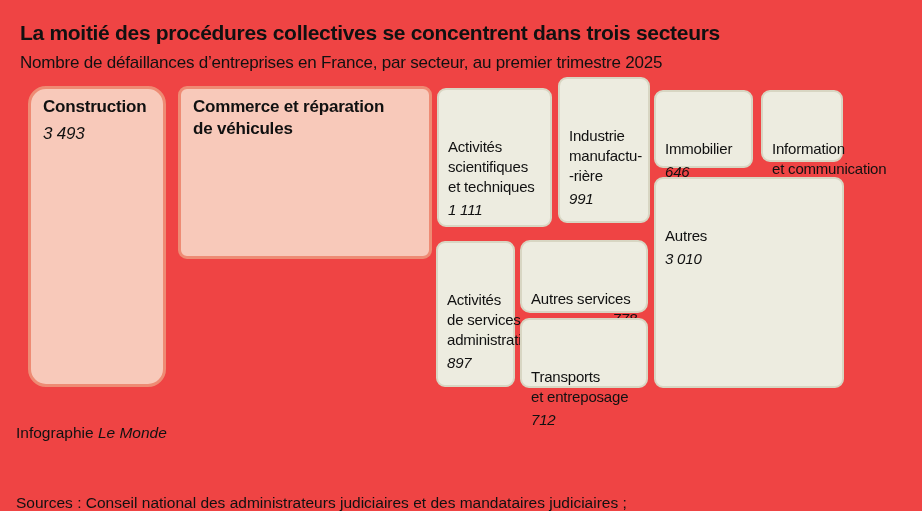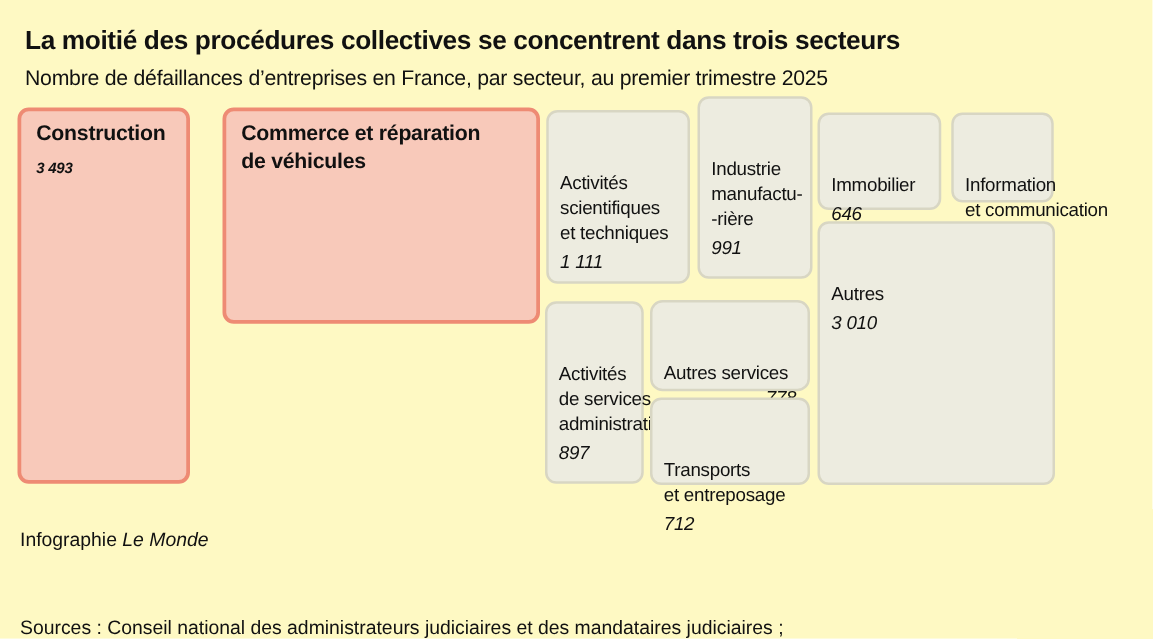--- a/index.html
+++ b/index.html
@@ -1,20 +1,20 @@
 <!DOCTYPE html>
 <html><head>
 <meta charset="utf-8">
 <style>
   html, body { margin: 0; padding: 0; background: #ffffff; }
   .page {
     position: relative;
     width: 922px;
     height: 511px;
-    background: #fef9c3;
+    background: #ef4444;
     font-family: "Liberation Sans", sans-serif;
     color: #111111;
     overflow: hidden;
   }
   .chart-title {
     position: absolute;
     left: 20px;
     top: 21px;
     font-size: 21px;
     font-weight: bold;
@@ -47,22 +47,22 @@
   }
   .cell .label { white-space: pre; }
   .cell .value { white-space: pre; font-style: italic; }
   .cell.highlight .label {
     font-size: 17px;
     font-weight: bold;
     line-height: 22px;
     letter-spacing: -0.2px;
   }
   .cell.highlight .value {
-    font-size: 12px;
-    font-weight: bold;
+    font-size: 17px;
+    font-weight: normal;
     line-height: 22px;
     margin-top: 5px;
     letter-spacing: -0.2px;
   }
   .cell.other .label {
     font-size: 15px;
     line-height: 20px;
     letter-spacing: -0.2px;
     margin-top: 40px;
   }
@@ -93,21 +93,21 @@
 </head>
 <body>
 
 <div class="page">
 
   <div class="chart-title">La moitié des procédures collectives se concentrent dans trois secteurs</div>
   <div class="chart-subtitle">Nombre de défaillances d’entreprises en France, par secteur, au premier trimestre 2025</div>
 
   <div class="treemap">
 
-    <div class="cell highlight" style="left:14px; top:86px; width:138px; height:301px;">
+    <div class="cell highlight" style="left:28px; top:86px; width:138px; height:301px;border-radius:18px;">
       <div class="label">Construction</div>
       <div class="value">3 493</div>
     </div>
 
     <div class="cell highlight" style="left:178px; top:86px; width:254px; height:173px;">
       <div class="label">Commerce et réparation
 de véhicules</div>
     </div>
 
 

